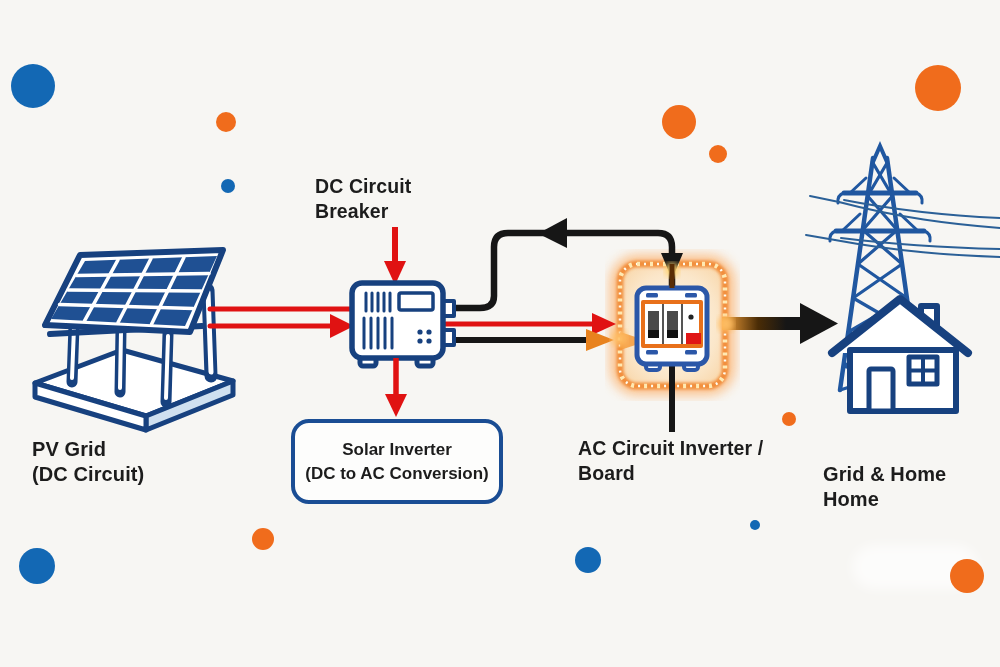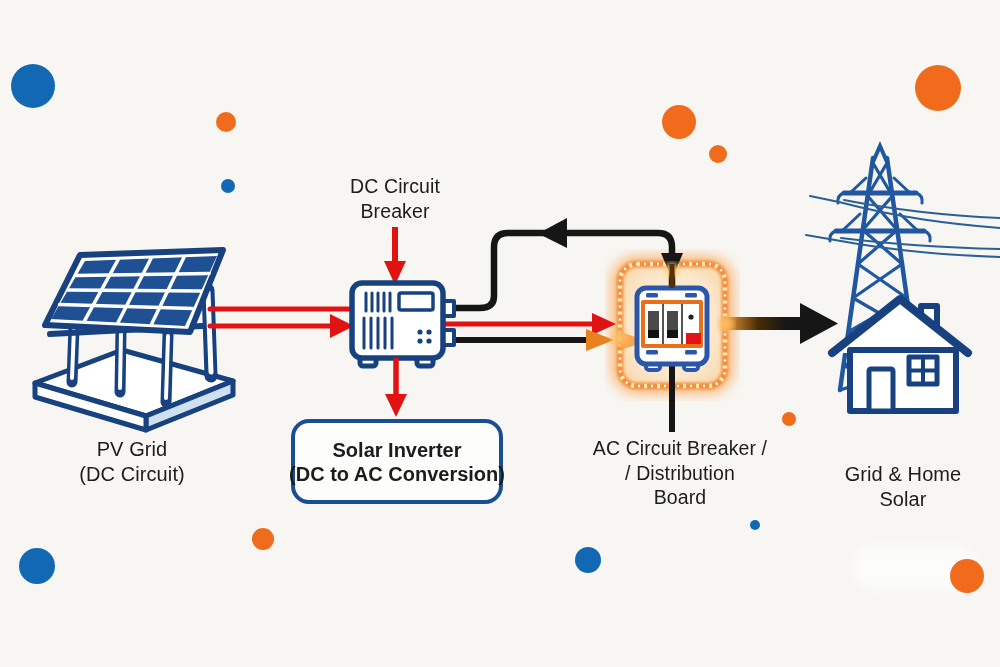--- a/index.html
+++ b/index.html
@@ -10,29 +10,29 @@
   }
   html,body{margin:0;padding:0;background:#e8e8e8;}
   #stage{
     position:relative;width:1000px;height:667px;overflow:hidden;
     background:var(--bg);
     font-family:"Liberation Sans", sans-serif;
   }
   .soft{position:absolute;border-radius:30px;background:rgba(255,255,255,.65);filter:blur(6px);}
   .dot{position:absolute;border-radius:50%;}
   .label{
-    position:absolute;text-align:center;font-weight:400;color:var(--text);
+    position:absolute;text-align:left;font-weight:700;color:var(--text);
     font-size:19.5px;line-height:24.5px;letter-spacing:.1px;
   }
   .label span{display:block;white-space:nowrap;}
   #inverter-label-box{
     position:absolute;left:291px;top:419px;width:212px;height:85px;
     border:4.5px solid var(--box-border);border-radius:18px;background:#fdfdfc;
     display:flex;flex-direction:column;align-items:center;justify-content:center;
-    font-weight:700;color:var(--text);font-size:20px;line-height:24px;text-align:center;
+    font-weight:700;color:var(--text);font-size:17px;line-height:24px;text-align:center;
     box-sizing:border-box;
   }
   #inverter-label-box span{white-space:nowrap;}
   svg{position:absolute;left:0;top:0;}
   .s-navy{stroke:var(--navy);fill:none;}
   .s-navy-f{stroke:var(--navy);fill:#ffffff;}
   .f-navy{fill:var(--navy);}
   .s-mid{stroke:var(--navy-mid);fill:none;}
   .s-red{stroke:var(--red);fill:none;}
   .f-red{fill:var(--red);}
@@ -277,23 +277,22 @@
     <span>PV Grid</span>
     <span>(DC Circuit)</span>
   </div>
 
   <div id="inverter-label-box">
     <span>Solar Inverter</span>
     <span>(DC to AC Conversion)</span>
   </div>
 
   <div class="label" style="left:578px;top:436px;width:204px;">
-    <span>AC Circuit Breaker /</span>
-    <span>/ Distribution</span>
+    <span>AC Circuit Inverter /</span>
     <span>Board</span>
   </div>
 
   <div class="label" style="left:823px;top:462px;width:160px;font-size:20px;line-height:25px;">
     <span>Grid &amp; Home</span>
-    <span>Solar</span>
+    <span>Home</span>
   </div>
 
 </div>
 
 </body></html>

